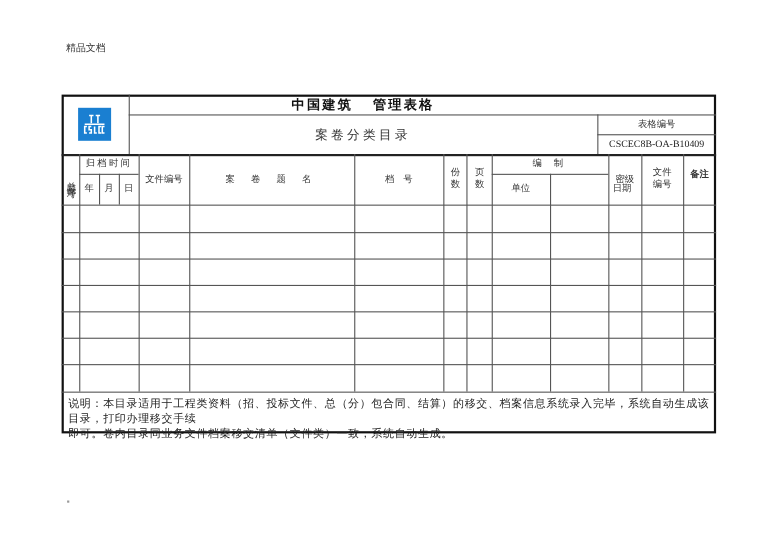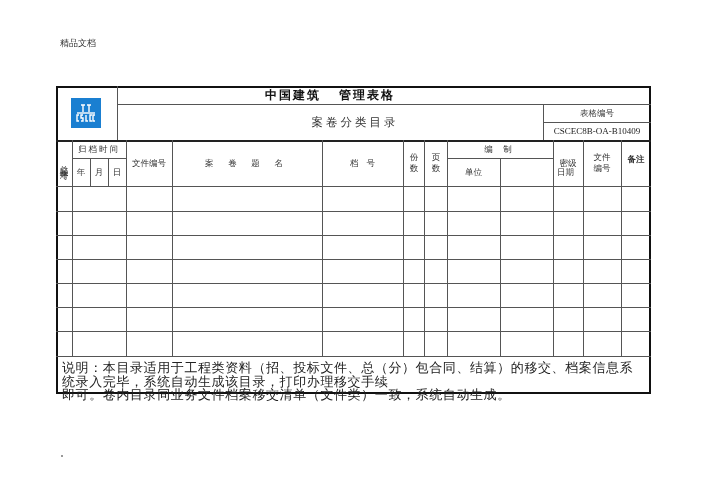--- a/index.html
+++ b/index.html
@@ -8,24 +8,24 @@
   .abs { position:absolute; }
   .watermark { left:60px; top:37px; font-size:9px; color:#333; }
   .dot { left:61px; top:455px; width:2px; height:2px; background:#999; }
   .frame { left:56px; top:86px; width:595px; height:308px; border:2px solid #111; box-sizing:border-box; }
   .hl { position:absolute; height:0; border-top:1px solid #555; }
   .hl.thick { border-top:2px solid #222; }
   .vl { position:absolute; width:0; border-left:1px solid #555; }
   .cell { position:absolute; display:flex; align-items:center; justify-content:center; text-align:center;
           font-size:8.5px; line-height:11px; color:#333; }
   .brand { font-size:12px; font-weight:bold; letter-spacing:2px; color:#111; }
-  .title { font-size:11.5px; letter-spacing:3px; color:#333;padding-left:25px; }
+  .title { font-size:11.5px; letter-spacing:3px; color:#333; }
   .code { font-size:9px; color:#222; font-family:Liberation Serif, serif; }
   .vert { writing-mode: vertical-rl; letter-spacing:2px; }
-  .note { left:62px; top:361px; width:584px; font-size:13px; line-height:13.5px; color:#222; letter-spacing:0.6px; }
+  .note { left:62px; top:361px; width:584px; font-size:10px; line-height:13.5px; color:#222; letter-spacing:0.6px; }
   .logo { left:71px; top:98px; width:30px; height:30px; background:#1a7fd1; display:flex; align-items:center; justify-content:center; }
 </style>
 </head>
 <body>
 
 <div class="abs watermark">精品文档</div>
 
 <div class="abs frame"></div>
 
 <div class="abs logo">

